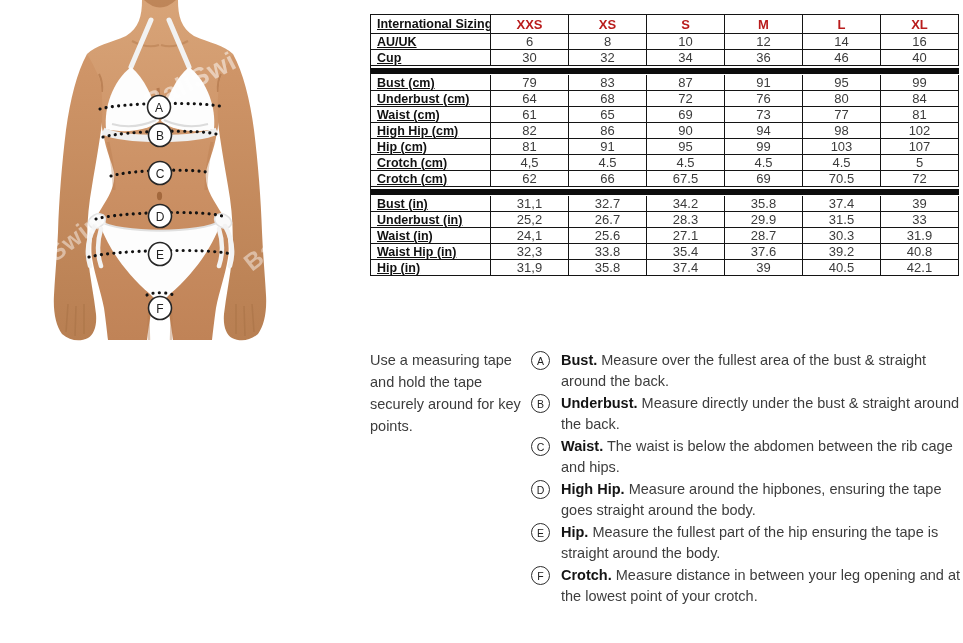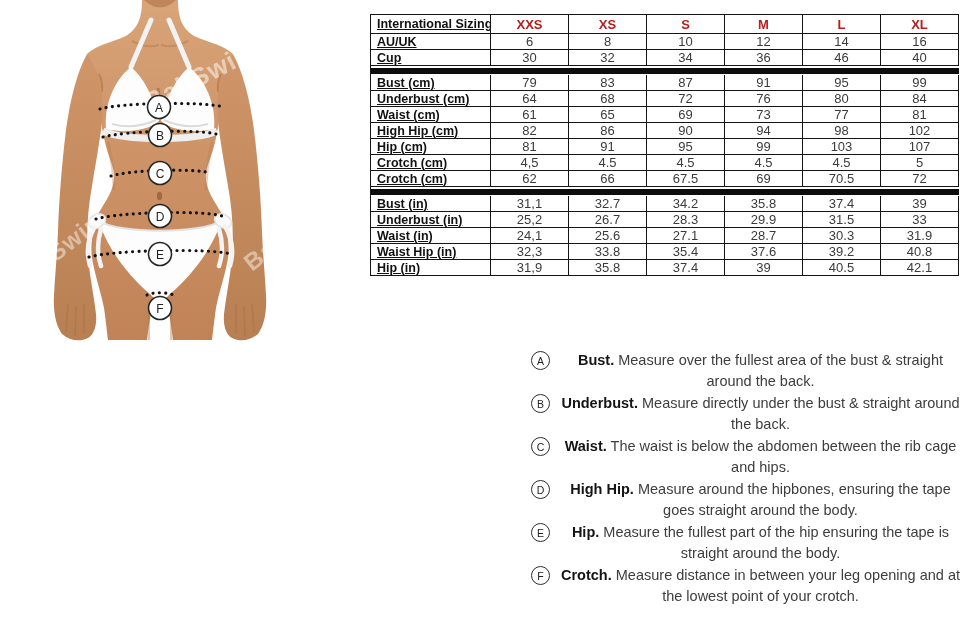--- a/index.html
+++ b/index.html
@@ -31,21 +31,21 @@
   
   .note { position:absolute; left:370px; top:349px; width:168px;
           font-size:14.5px; line-height:22px; color:#3c3c3c; }
 
   
   .instructions { position:absolute; left:531px; top:350px; width:430px; list-style:none; }
   .instructions li { display:flex; align-items:flex-start; gap:11px; margin-bottom:1px; min-height:42px; }
   .mk { flex:none; width:19px; height:19px; margin-top:1px; border:1.4px solid #2d2d2d;
         border-radius:50%; display:flex; align-items:center; justify-content:center;
         font-size:10.5px; color:#222; background:#fff; }
-  .txt { font-size:14.5px; line-height:21px; color:#3d3d3d; width:399px;text-align:center; }
+  .txt { font-size:14.5px; line-height:21px; color:#3d3d3d; width:399px; }
   .txt b { color:#141414; }
 </style>
 </head>
 <body>
 
 <div class="page">
 
   <div class="figure-panel">
     <svg width="360" height="343" viewBox="0 0 360 343">
       <defs>
@@ -317,20 +317,21 @@
           <td class="val">31,9</td>
           <td class="val">35.8</td>
           <td class="val">37.4</td>
           <td class="val">39</td>
           <td class="val">40.5</td>
           <td class="val">42.1</td>
         </tr>
       </tbody>
   </table>
 
+  <p class="note">Use a measuring tape and hold the tape securely around for key points.</p>
   <ul class="instructions">
       <li>
         <span class="mk">A</span>
         <p class="txt"><b>Bust.</b> <span>Measure over the fullest area of the bust &amp; straight around the back.</span></p>
       </li>
       <li>
         <span class="mk">B</span>
         <p class="txt"><b>Underbust.</b> <span>Measure directly under the bust &amp; straight around the back.</span></p>
       </li>
       <li>

